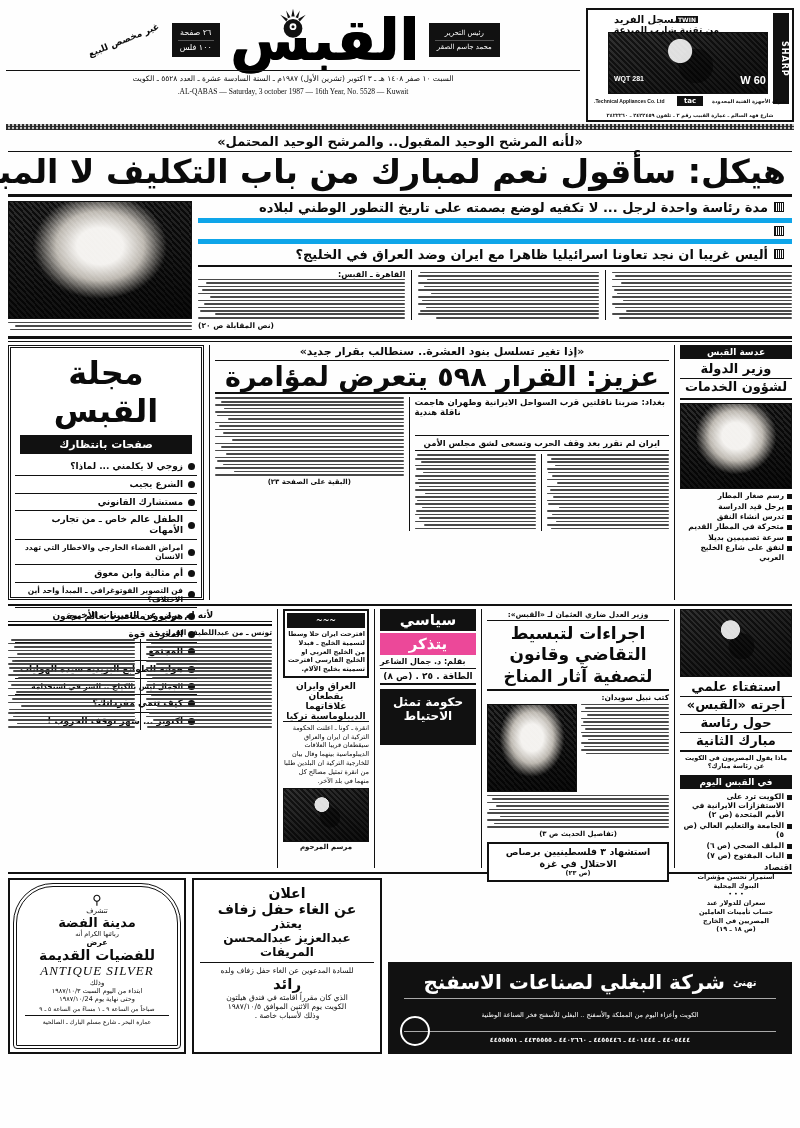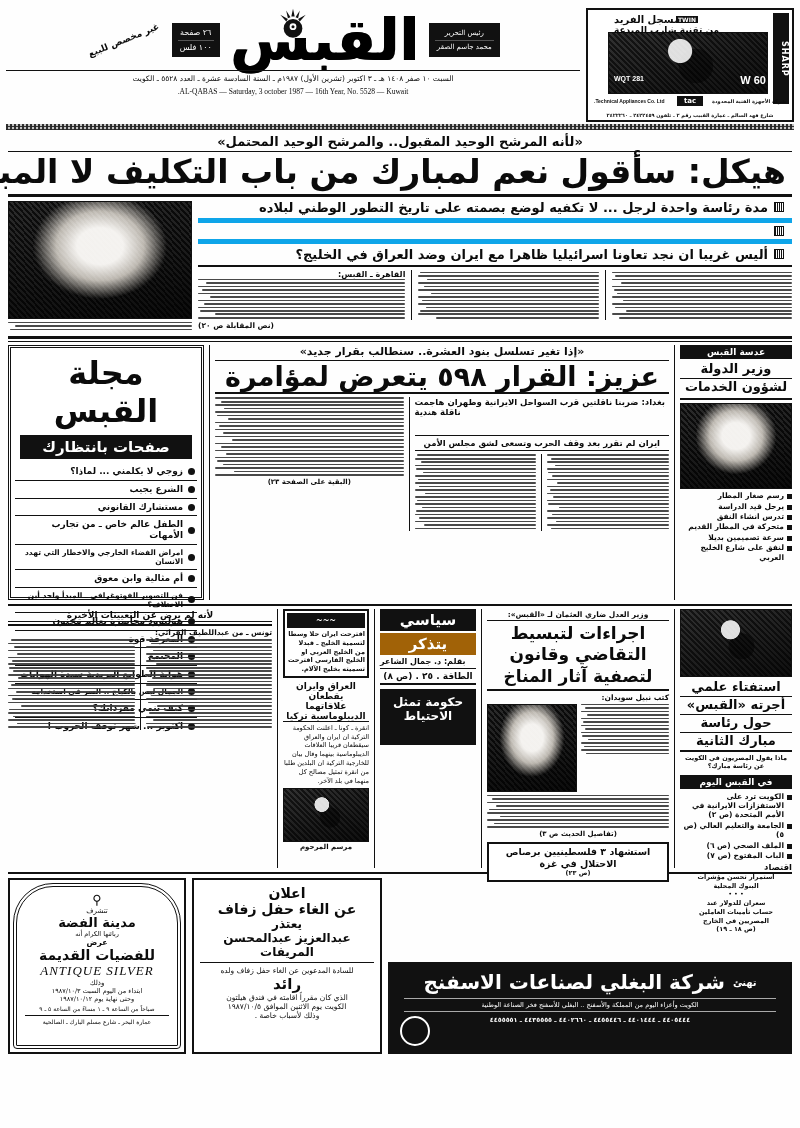--- a/index.html
+++ b/index.html
@@ -85,21 +85,21 @@
      flex:0 0 auto;border:1px solid #111;}
   .subhead-row .t{flex:1;font-size:13px;font-weight:700;letter-spacing:2px;}
   .subhead-row.big .t{font-size:17px;letter-spacing:1px;}
 
   
   .col-sep{width:1px;background:#111;align-self:stretch;}
 
   
   .magbox{border:3px double #111;box-sizing:border-box;background:#fff;padding:4px;}
   .magtitle{font-size:32px;font-weight:700;text-align:center;letter-spacing:-1px;padding:2px 0 3px;}
-  .magbanner{background:#111;color:#fff;text-align:center;font-size:15px;font-weight:700;letter-spacing:4px;padding:3px 0;margin:2px 5px 4px;}
+  .magbanner{background:#111;color:#fff;text-align:center;font-size:11px;font-weight:700;letter-spacing:4px;padding:3px 0;margin:2px 5px 4px;}
   .maglist{list-style:none;margin:0;padding:0;}
   .maglist li{display:flex;gap:5px;align-items:center;border-bottom:1px solid #111;padding:3px 2px;font-size:9px;font-weight:700;line-height:1.2;}
   .maglist li .dot{width:7px;height:7px;border-radius:50%;background:#111;flex:0 0 auto;}
   .maglist li .tx{flex:1;}
   .maglist li.sm .tx{font-size:7.5px;font-weight:600;}
 
   
   .sechead{font-size:27px;font-weight:700;text-align:center;line-height:1.05;letter-spacing:-1px;white-space:nowrap;}
   .seckick{font-size:11px;font-weight:700;text-align:center;letter-spacing:.5px;padding-bottom:2px;}
   .sechead2{font-size:17px;font-weight:700;text-align:center;line-height:1.25;}
@@ -561,21 +561,21 @@
       <div class="adframe" style="margin-top:4px;padding:2px;">
         <div style="font-size:9.5px;font-weight:700;text-align:center;line-height:1.25;">استشهاد ٣ فلسطينيين برصاص الاحتلال في غزة</div>
         <div class="tiny-c" style="font-weight:700;">(ص ٢٣)</div>
       </div>
     </div>
 
     <div class="col-sep" style="order:4;"></div>
 
     <div style="width:96px;flex:0 0 auto;order:5;">
       <div style="background:#111;color:#fff;text-align:center;font-size:15px;font-weight:700;padding:2px 0;">سياسي</div>
-      <div style="background:#a16207;color:#fff;text-align:center;font-size:15px;font-weight:700;padding:2px 0;margin-top:2px;">يتذكر</div>
+      <div style="background:#ec4899;color:#fff;text-align:center;font-size:15px;font-weight:700;padding:2px 0;margin-top:2px;">يتذكر</div>
       <div style="font-size:8px;font-weight:700;text-align:left;border-bottom:1px solid #111;padding:2px 0;">بقلم: د. جمال الشاعر</div>
       <div style="font-size:9px;font-weight:700;text-align:center;border-bottom:2px solid #111;padding:2px 0;">الطاقة . ٢٥ . (ص ٨)</div>
       <div style="background:#111;color:#fff;padding:6px 2px;margin-top:4px;height:56px;box-sizing:border-box;">
         <div style="font-size:12px;font-weight:700;text-align:center;">حكومة تمثل</div>
         <div style="font-size:12px;font-weight:700;text-align:center;">الاحتياط</div>
       </div>
     </div>
 
     <div class="col-sep" style="order:6;"></div>
 
@@ -663,21 +663,21 @@
 
   <div style="display:flex;padding:4px 8px 0;gap:6px;height:180px;box-sizing:border-box;">
 
     <div style="flex:1;order:1;display:flex;flex-direction:column;gap:4px;">
       <div style="flex:1;"></div>
       <div class="darkbanner" style="height:92px;box-sizing:border-box;padding:8px 6px;position:relative;">
         <div style="display:flex;align-items:center;justify-content:center;gap:8px;">
           <span style="font-size:10px;">تهنئ</span>
           <span style="font-size:20px;letter-spacing:-1px;">شركة البغلي لصناعات الاسفنج</span>
         </div>
-        <div style="border-top:1px solid #aaa;border-bottom:1px solid #aaa;margin:4px 10px;padding:2px 0;font-size:6.5px;text-align:center;font-weight:400;">الكويت وأعزاء اليوم من المملكة والأسفنج .. البغلي للأسفنج فخر الصناعة الوطنية</div>
+        <div style="border-top:1px solid #aaa;border-bottom:1px solid #aaa;margin:4px 10px;padding:12px 0;font-size:6.5px;text-align:center;font-weight:400;">الكويت وأعزاء اليوم من المملكة والأسفنج .. البغلي للأسفنج فخر الصناعة الوطنية</div>
         <div style="font-size:6.5px;text-align:center;letter-spacing:1px;">٤٤٠٥٤٤٤ ـ ٤٤٠١٤٤٤  ـ  ٤٤٥٥٤٤٦ ـ ٤٤٠٢٦٦٠  ـ  ٤٤٣٥٥٥٥ ـ ٤٤٥٥٥٥١</div>
         <div style="position:absolute;left:12px;bottom:8px;width:26px;height:26px;border:2px solid #fff;border-radius:50%;"></div>
       </div>
     </div>
 
     <div class="adframe" style="width:190px;flex:0 0 auto;order:2;padding:5px 6px;">
       <div style="font-size:14px;font-weight:700;text-align:center;letter-spacing:3px;">اعلان</div>
       <div style="font-size:14px;font-weight:700;text-align:center;">عن الغاء حفل زفاف</div>
       <div style="font-size:12px;font-weight:700;text-align:center;letter-spacing:4px;">يعتذر</div>
       <div style="font-size:12px;font-weight:700;text-align:center;border-bottom:1px solid #111;padding-bottom:3px;">عبدالعزيز عبدالمحسن المريفات</div>
@@ -692,20 +692,20 @@
       <div class="orn" style="height:100%;box-sizing:border-box;padding:5px 8px;border-radius:40px 40px 4px 4px;">
         <div style="text-align:center;font-size:13px;font-weight:700;">⚲</div>
         <div style="font-size:7px;text-align:center;">تتشرف</div>
         <div style="font-size:13px;font-weight:700;text-align:center;">مدينة الفضة</div>
         <div style="font-size:6.5px;text-align:center;">ربائنها الكرام أنه</div>
         <div style="font-size:8px;text-align:center;font-weight:700;">عرض</div>
         <div style="font-size:14px;font-weight:700;text-align:center;">للفضيات القديمة</div>
         <div class="en" style="font-size:13px;font-style:italic;text-align:center;letter-spacing:1px;">ANTIQUE SILVER</div>
         <div style="font-size:7px;text-align:center;">وذلك</div>
         <div style="font-size:6.5px;text-align:center;">ابتداء من اليوم السبت ١٩٨٧/١٠/٣</div>
-        <div style="font-size:6.5px;text-align:center;">وحتى نهاية يوم ١٩٨٧/١٠/١٢</div>
+        <div style="font-size:6.5px;text-align:center;">وحتى نهاية يوم ١٩٨٧/١٠/24</div>
         <div style="font-size:6px;text-align:center;padding-top:2px;">صباحاً من الساعة ٩ ـ ١ مساءً من الساعة ٥ ـ ٩</div>
         <div style="font-size:6px;text-align:center;border-top:1px solid #111;margin-top:3px;padding-top:2px;">عمارة البحر ـ شارع مسلم البارك ـ الصالحية</div>
       </div>
     </div>
   </div>
 
 </div>
 
 </body></html>

